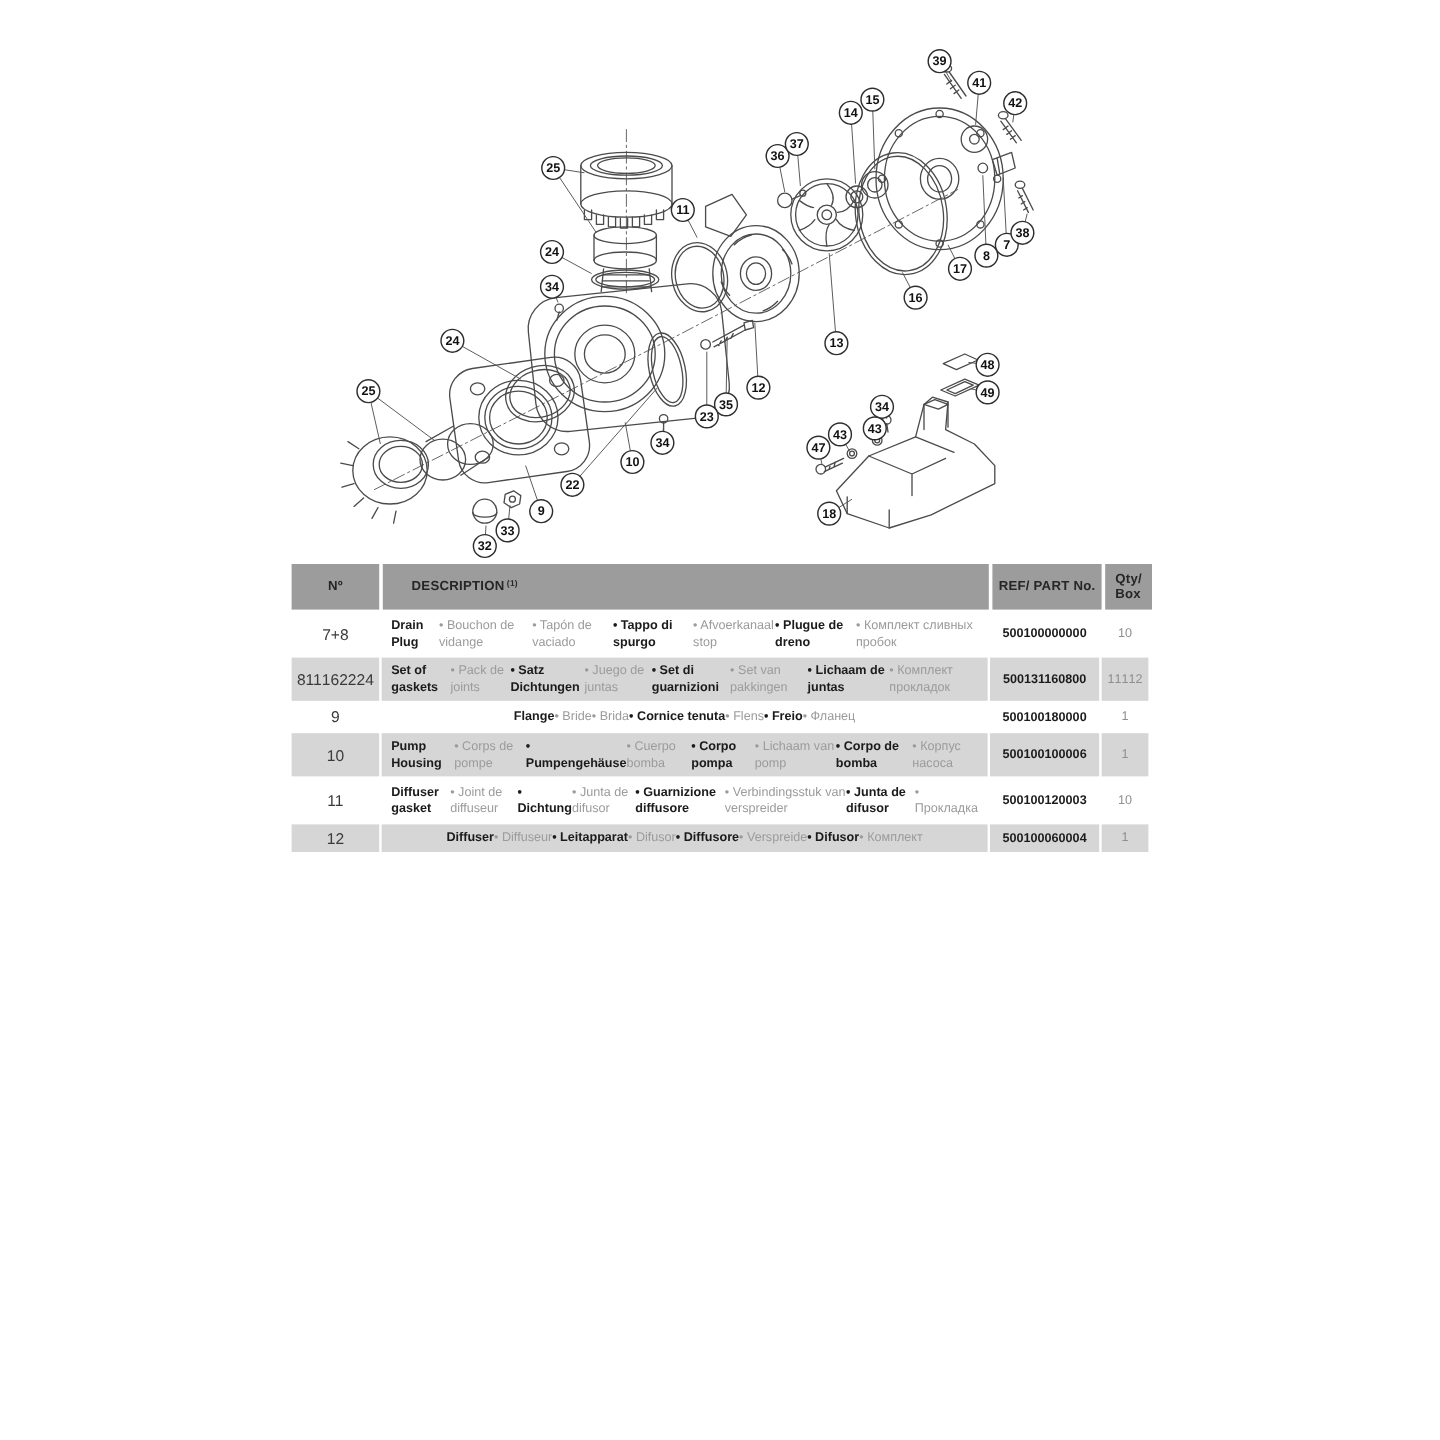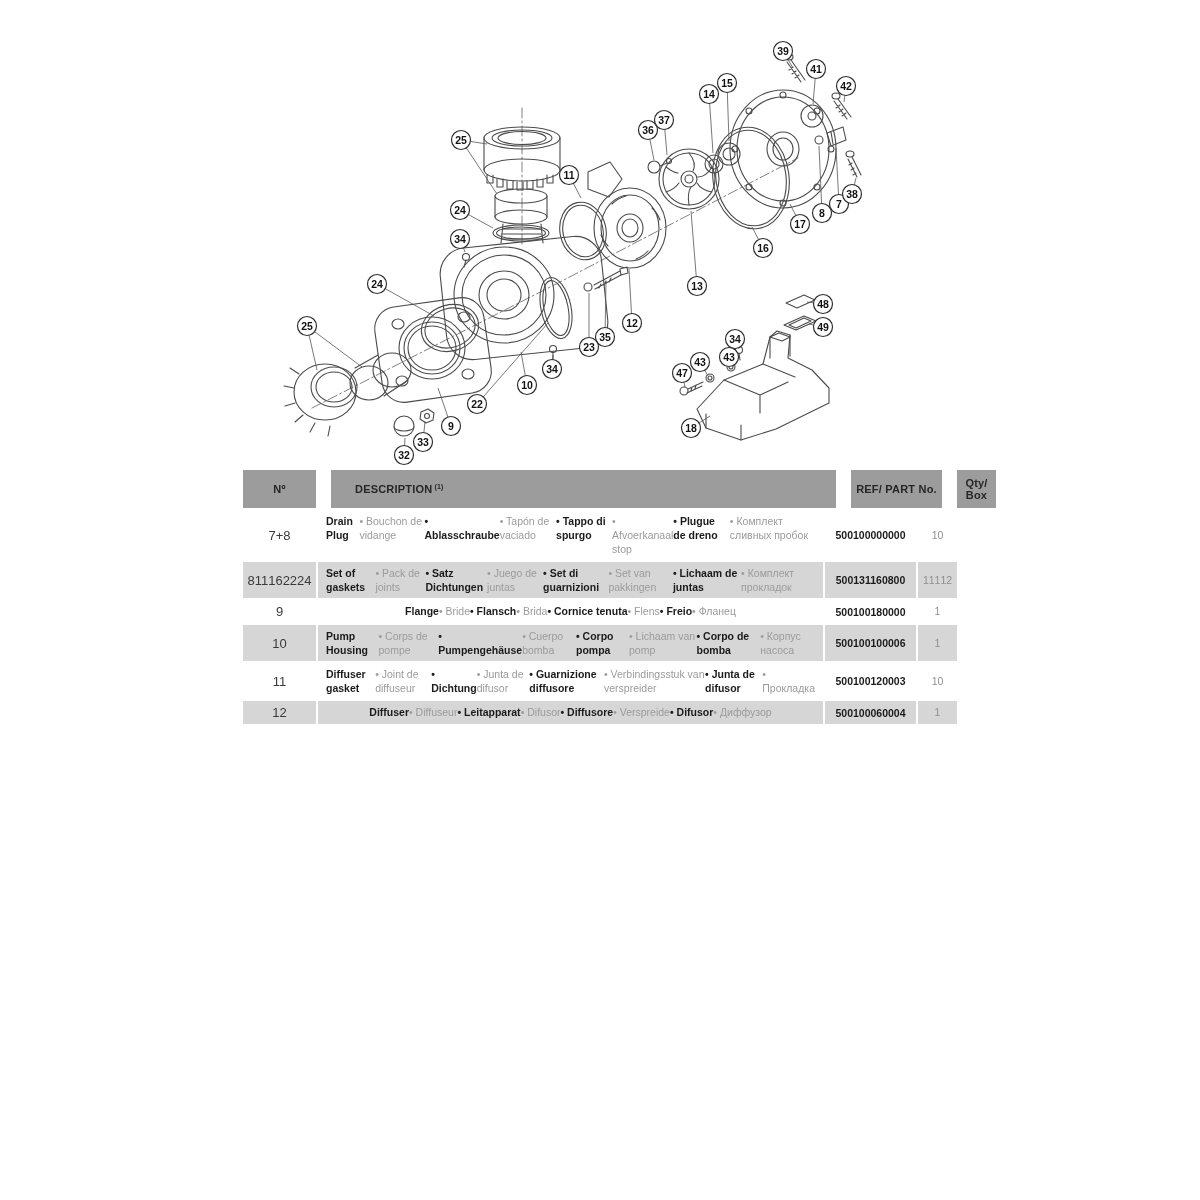--- a/index.html
+++ b/index.html
@@ -3,25 +3,25 @@
 <meta charset="utf-8">
 <style>
   html,body{margin:0;padding:0;background:#fff;}
   .page{position:relative;width:1200px;height:1200px;background:#fff;overflow:hidden;
         font-family:"Liberation Sans", sans-serif;margin-top:36px;}
   
   .diagram-wrap{position:absolute;left:0;top:0;width:1200px;height:432px;}
   svg text{font-family:"Liberation Sans", sans-serif;}
   
   .parts-table{position:absolute;left:243px;top:434px;width:712px;}
-  .t-header{display:grid;grid-template-columns:73px 505px 91px 39px;column-gap:15px;margin-bottom:2px;}
+  .t-header{display:grid;grid-template-columns:73px 505px 91px 39px;column-gap:3px;margin-bottom:2px;}
   .hcell{background:#9c9c9c;color:#262626;font-weight:700;font-size:11px;height:38px;
          display:flex;align-items:center;justify-content:center;letter-spacing:.2px;}
   .hc-desc{justify-content:flex-start;padding-left:24px;}
-  .hc-qty{white-space:pre-line;text-align:center;line-height:12px;}
+  .hc-qty{white-space:pre-line;text-align:left;line-height:12px;}
   .hcell sup{font-size:7px;margin-left:2px;transform:translateY(-3px);font-weight:700;}
   #rows{display:flex;flex-direction:column;row-gap:2px;}
   .t-row{display:grid;grid-template-columns:73px 505px 91px 39px;column-gap:2px;}
   .cell{background:#fff;display:flex;flex-direction:row;justify-content:center;}
   .shade .cell{background:#d6d6d6;}
   .c-no{align-items:center;text-align:center;font-size:13px;color:#3a3a3a;line-height:15px;padding:4px 0;}
   .c-desc{padding:4px 8px;font-size:10.5px;line-height:14px;}
   .seg-b{color:#1b1b1b;font-weight:700;}
   .seg-g{color:#9b9b9b;font-weight:400;}
   .c-ref{align-items:center;font-size:10.5px;font-weight:700;color:#1b1b1b;text-align:center;}
@@ -425,21 +425,20 @@
 Box</div>
     </div>
     <div id="rows">
         <div class="t-row">
           <div class="cell c-no">
             <span>7+8</span>
           </div>
           <div class="cell c-desc">
             <span class="seg-b">Drain Plug</span> 
             <span class="seg-g">• Bouchon de vidange</span> 
-            <span class="seg-b">• Ablasschraube</span> 
             <span class="seg-g">• Tapón de vaciado</span> 
             <span class="seg-b">• Tappo di spurgo</span> 
             <span class="seg-g">• Afvoerkanaal stop</span> 
             <span class="seg-b">• Plugue de dreno</span> 
             <span class="seg-g">• Комплект сливных пробок</span> 
           </div>
           <div class="cell c-ref">500100000000</div>
           <div class="cell c-qty">
             <span>10</span>
           </div>
@@ -471,21 +470,20 @@
             <span>2</span>
           </div>
         </div>
         <div class="t-row">
           <div class="cell c-no">
             <span>9</span>
           </div>
           <div class="cell c-desc">
             <span class="seg-b">Flange</span> 
             <span class="seg-g">• Bride</span> 
-            <span class="seg-b">• Flansch</span> 
             <span class="seg-g">• Brida</span> 
             <span class="seg-b">• Cornice tenuta</span> 
             <span class="seg-g">• Flens</span> 
             <span class="seg-b">• Freio</span> 
             <span class="seg-g">• Фланец</span> 
           </div>
           <div class="cell c-ref">500100180000</div>
           <div class="cell c-qty">
             <span>1</span>
           </div>
@@ -533,21 +531,21 @@
             <span>12</span>
           </div>
           <div class="cell c-desc">
             <span class="seg-b">Diffuser</span> 
             <span class="seg-g">• Diffuseur</span> 
             <span class="seg-b">• Leitapparat</span> 
             <span class="seg-g">• Difusor</span> 
             <span class="seg-b">• Diffusore</span> 
             <span class="seg-g">• Verspreide</span> 
             <span class="seg-b">• Difusor</span> 
-            <span class="seg-g">• Диффузор</span> 
+            <span class="seg-g">• Комплект</span> 
           </div>
           <div class="cell c-ref">500100060004</div>
           <div class="cell c-qty">
             <span>1</span>
           </div>
         </div>
       </div>
   </div>
 
 </div>

